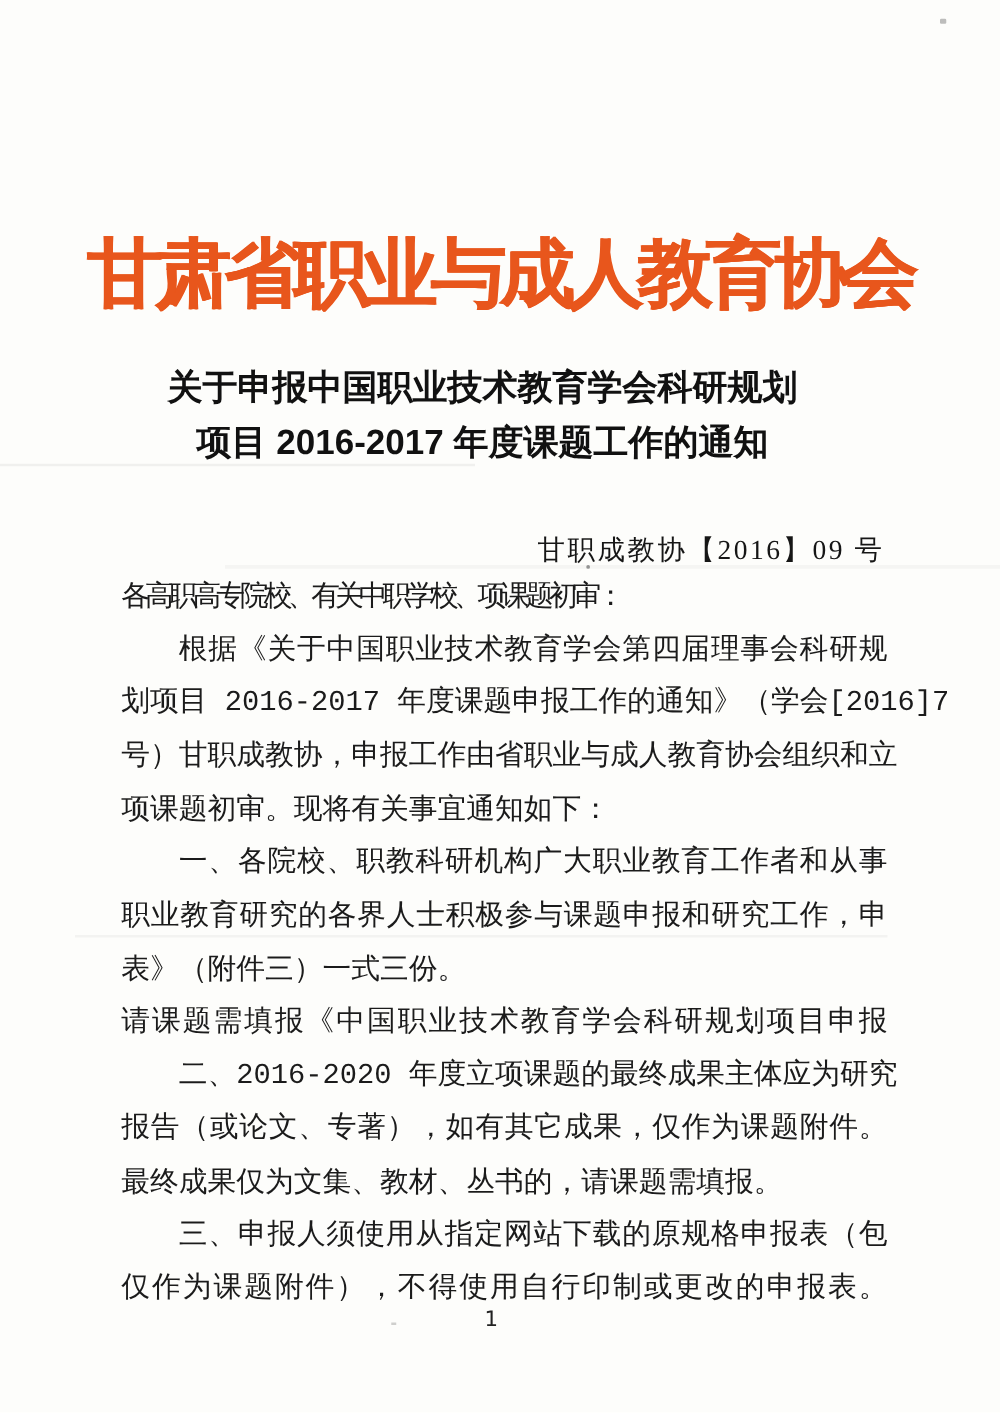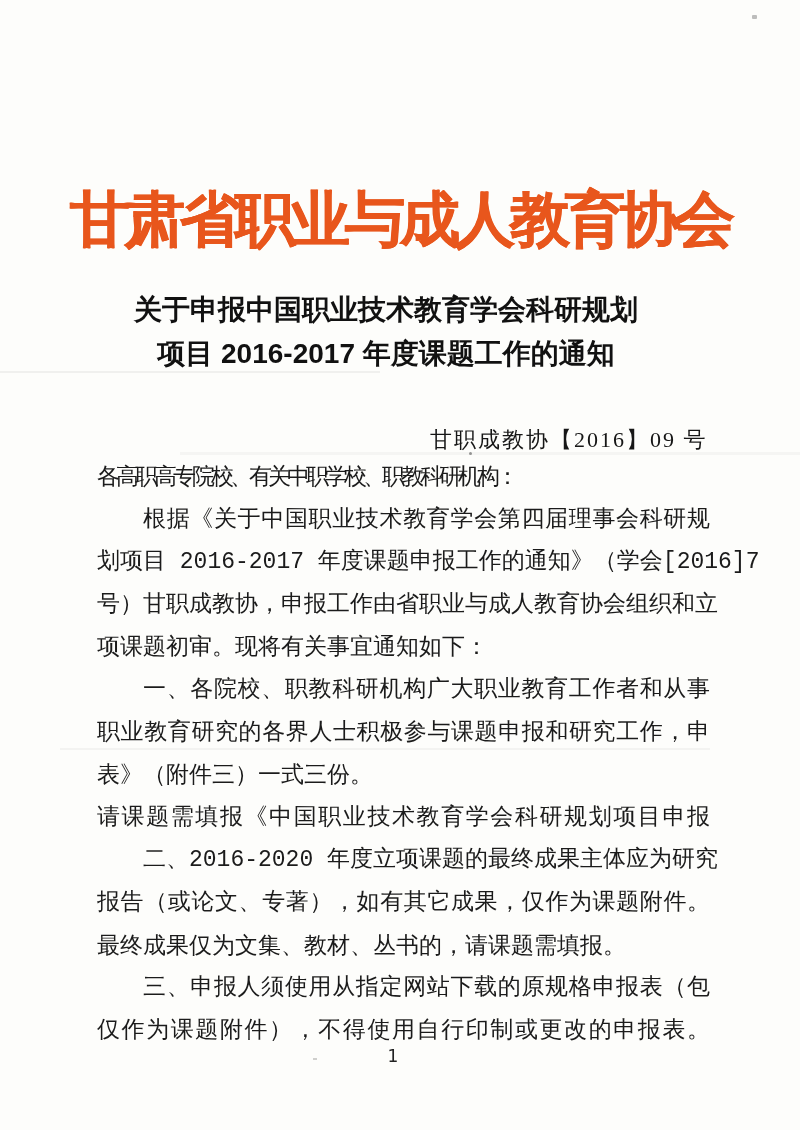--- a/index.html
+++ b/index.html
@@ -83,21 +83,21 @@
   <div class="letterhead" style="color: rgb(232, 86, 28);">甘肃省职业与成人教育协会</div>
 
   <div class="doc-title">
     <div>关于申报中国职业技术教育学会科研规划</div>
     <div>项目 2016-2017 年度课题工作的通知</div>
   </div>
 
   <div class="doc-number">甘职成教协【2016】09 号</div>
 
   <div class="body-block" id="body-lines">
-      <div class="bline salut">各高职高专院校、有关中职学校、职教科研机构：</div>
+      <div class="bline salut">各高职高专院校、有关中职学校、项课题初审：</div>
       <div class="bline indent j">根据《关于中国职业技术教育学会第四届理事会科研规</div>
       <div class="bline j">划项目 2016-2017 年度课题申报工作的通知》（学会[2016]7</div>
       <div class="bline j">号）甘职成教协，申报工作由省职业与成人教育协会组织和立</div>
       <div class="bline">项课题初审。现将有关事宜通知如下：</div>
       <div class="bline indent j">一、各院校、职教科研机构广大职业教育工作者和从事</div>
       <div class="bline j">职业教育研究的各界人士积极参与课题申报和研究工作，申</div>
       <div class="bline">表》（附件三）一式三份。</div>
       <div class="bline j">请课题需填报《中国职业技术教育学会科研规划项目申报</div>
       <div class="bline indent j">二、2016-2020 年度立项课题的最终成果主体应为研究</div>
       <div class="bline j">报告（或论文、专著），如有其它成果，仅作为课题附件。</div>

